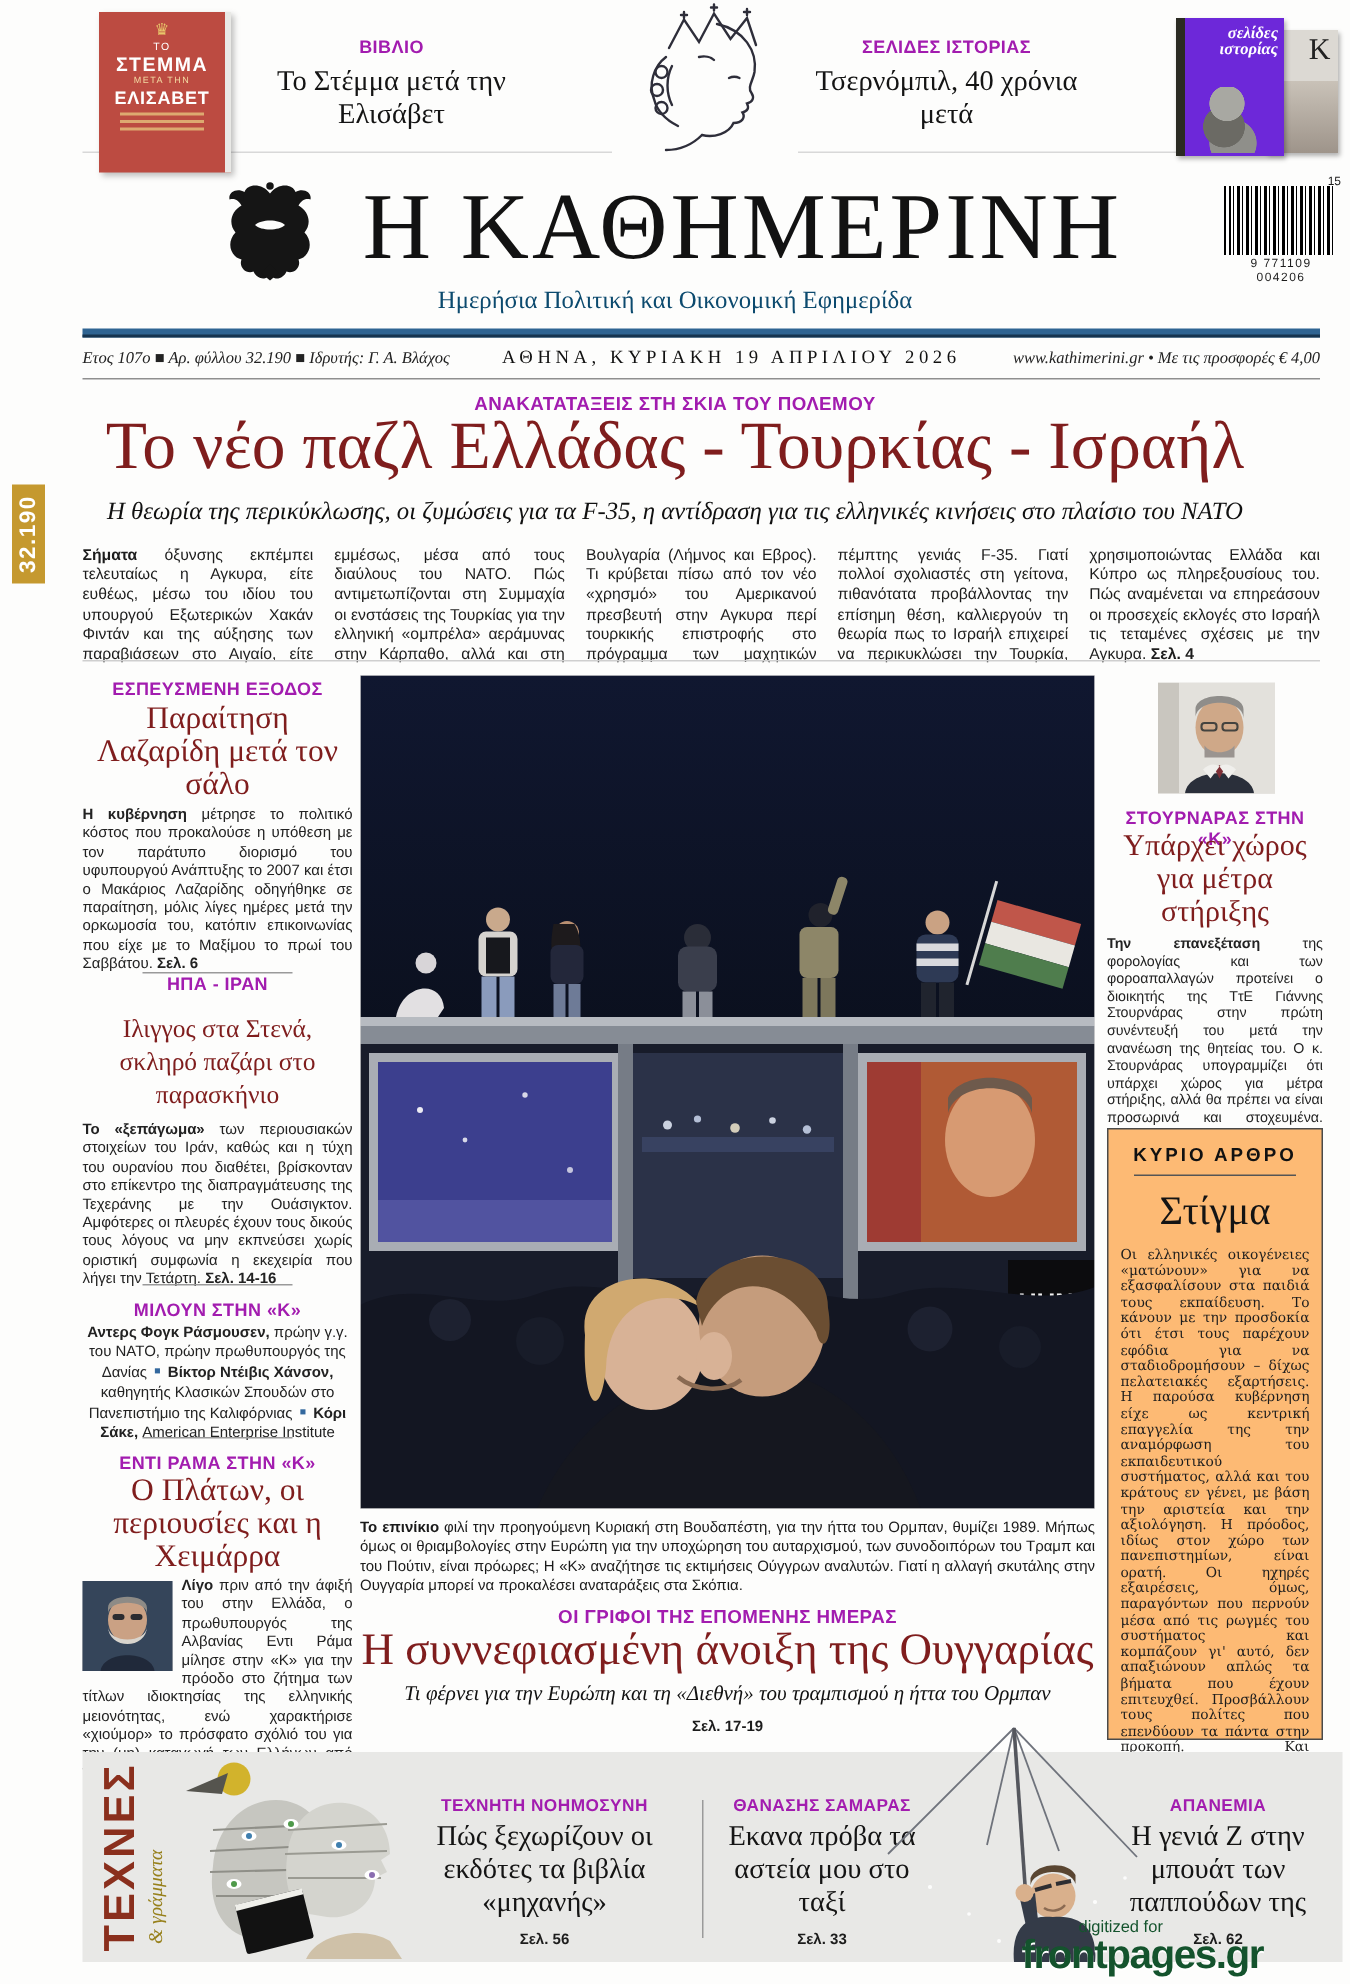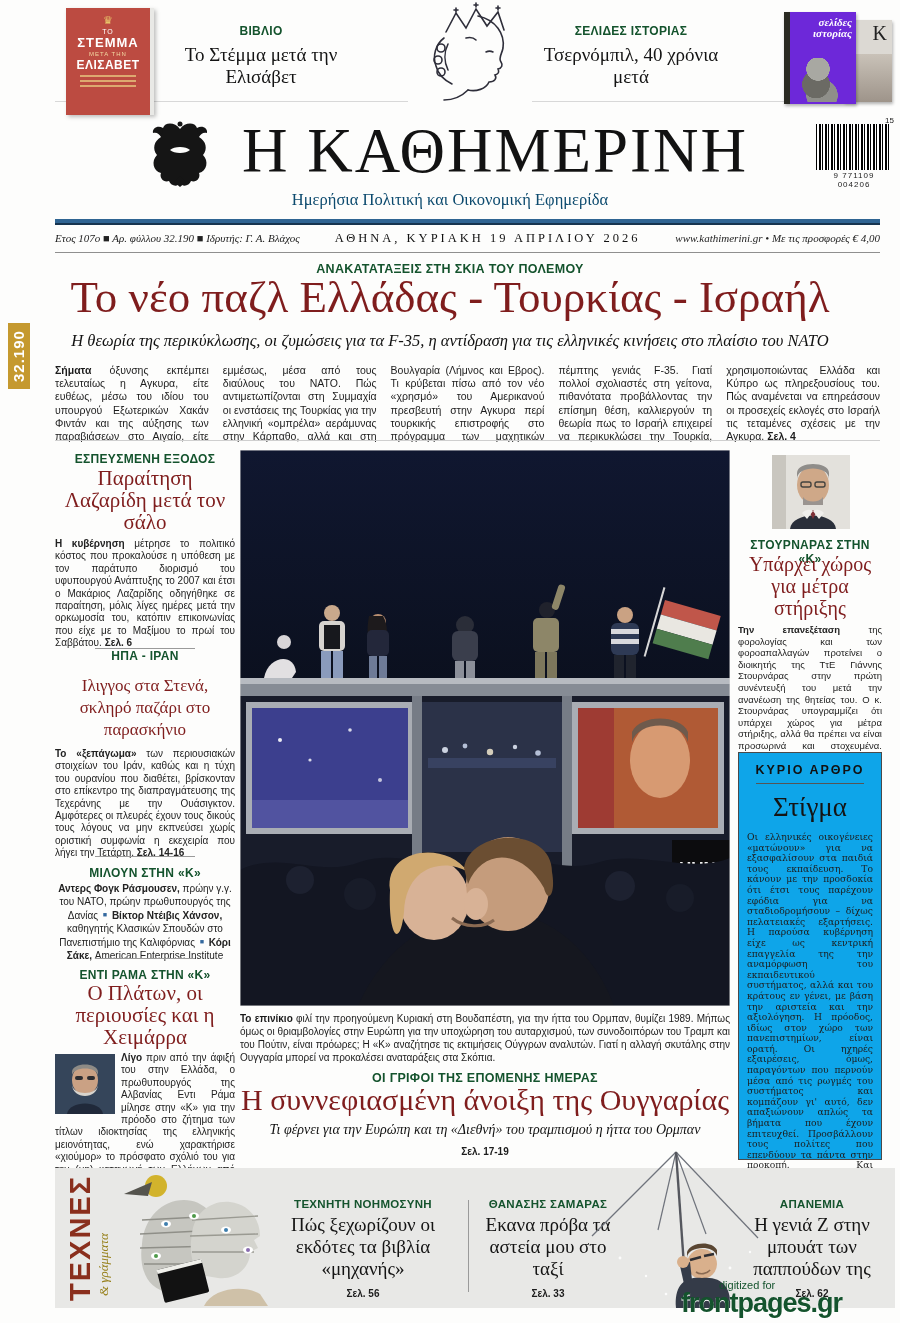--- a/index.html
+++ b/index.html
@@ -1,19 +1,19 @@
 <!DOCTYPE html>
 <html lang="el"><head>
 <meta charset="utf-8">
 <style>
   html,body{margin:0;padding:0;background:#fff;}
   #page{position:relative;width:900px;height:1323px;background:#fdfdfc;overflow:hidden;
         font-family:"Liberation Sans",sans-serif;color:#1c1c1c;}
   .abs{position:absolute;}
-  .kicker{color:#14532d;font-weight:bold;font-size:12px;letter-spacing:.3px;text-align:center;}
+  .kicker{color:#a21caf;font-weight:bold;font-size:12px;letter-spacing:.3px;text-align:center;}
   .headline{font-family:"Liberation Serif",serif;font-weight:normal;color:#7f1d1d;text-align:center;}
   .bodytxt{font-size:10px;line-height:12.4px;text-align:justify;color:#222;}
   .lead-in{font-weight:bold;}
   .pageref{font-weight:bold;}
   .divider{border-top:1px solid #9a9a9a;}
   .vdivider{border-left:1px solid #9a9a9a;}
   .sq{color:#33689e;font-size:7px;vertical-align:2px;padding:0 2px;}
   
   #promo-rule{top:101px;left:55px;width:825px;border-top:1px solid #d8d8d8;}
   #red-book{left:66px;top:8px;width:88px;height:107px;background:#bc4b41;border-right:4px solid #e9e9e6;
@@ -75,21 +75,21 @@
   #caption{top:1012px;left:240px;width:490px;font-size:10px;line-height:13px;text-align:justify;color:#1a1a1a;}
   #story2-kicker{top:1071px;left:240px;width:490px;font-size:12.5px;}
   #story2-headline{top:1083px;left:225px;width:520px;font-size:30px;line-height:34px;}
   #story2-subhead{top:1122px;left:240px;width:490px;text-align:center;font-family:"Liberation Serif",serif;
       font-style:italic;font-size:14px;color:#111;}
   #story2-pageref{top:1146px;left:240px;width:490px;text-align:center;font-size:10px;font-weight:bold;}
   
   .rc{left:738px;width:144px;}
   #stournaras-photo{left:772px;top:455px;width:78px;height:74px;background:linear-gradient(180deg,#e7e5e1,#cfccc6);overflow:hidden;}
   #editorial-box{left:738px;top:752px;width:144px;height:408px;border:1px solid #4a4a4a;box-sizing:border-box;
-      padding:10px 8px 6px 8px;background:#0ea5e9;}
+      padding:10px 8px 6px 8px;background:#fdba74;}
   #editorial-label{font-size:12.5px;font-weight:bold;letter-spacing:2px;text-align:center;color:#111;}
   #editorial-rule{width:108px;margin:6px auto 0 auto;border-top:1px solid #555;}
   #editorial-title{font-family:"Liberation Serif",serif;font-size:27px;text-align:center;margin-top:8px;color:#141414;}
   #editorial-body{margin-top:9px;font-family:"DejaVu Serif",serif;font-size:9.2px;line-height:10.6px;
       text-align:justify;color:#1d1d1d;}
   
   #band{left:55px;top:1168px;width:840px;height:140px;background:#e8e8e6;}
   #arts-label{left:64px;top:1183px;height:118px;writing-mode:vertical-rl;transform:rotate(180deg);
       color:#8a2f1d;font-weight:bold;font-size:29px;letter-spacing:2px;}
   #arts-sublabel{left:96px;top:1196px;height:100px;writing-mode:vertical-rl;transform:rotate(180deg);

